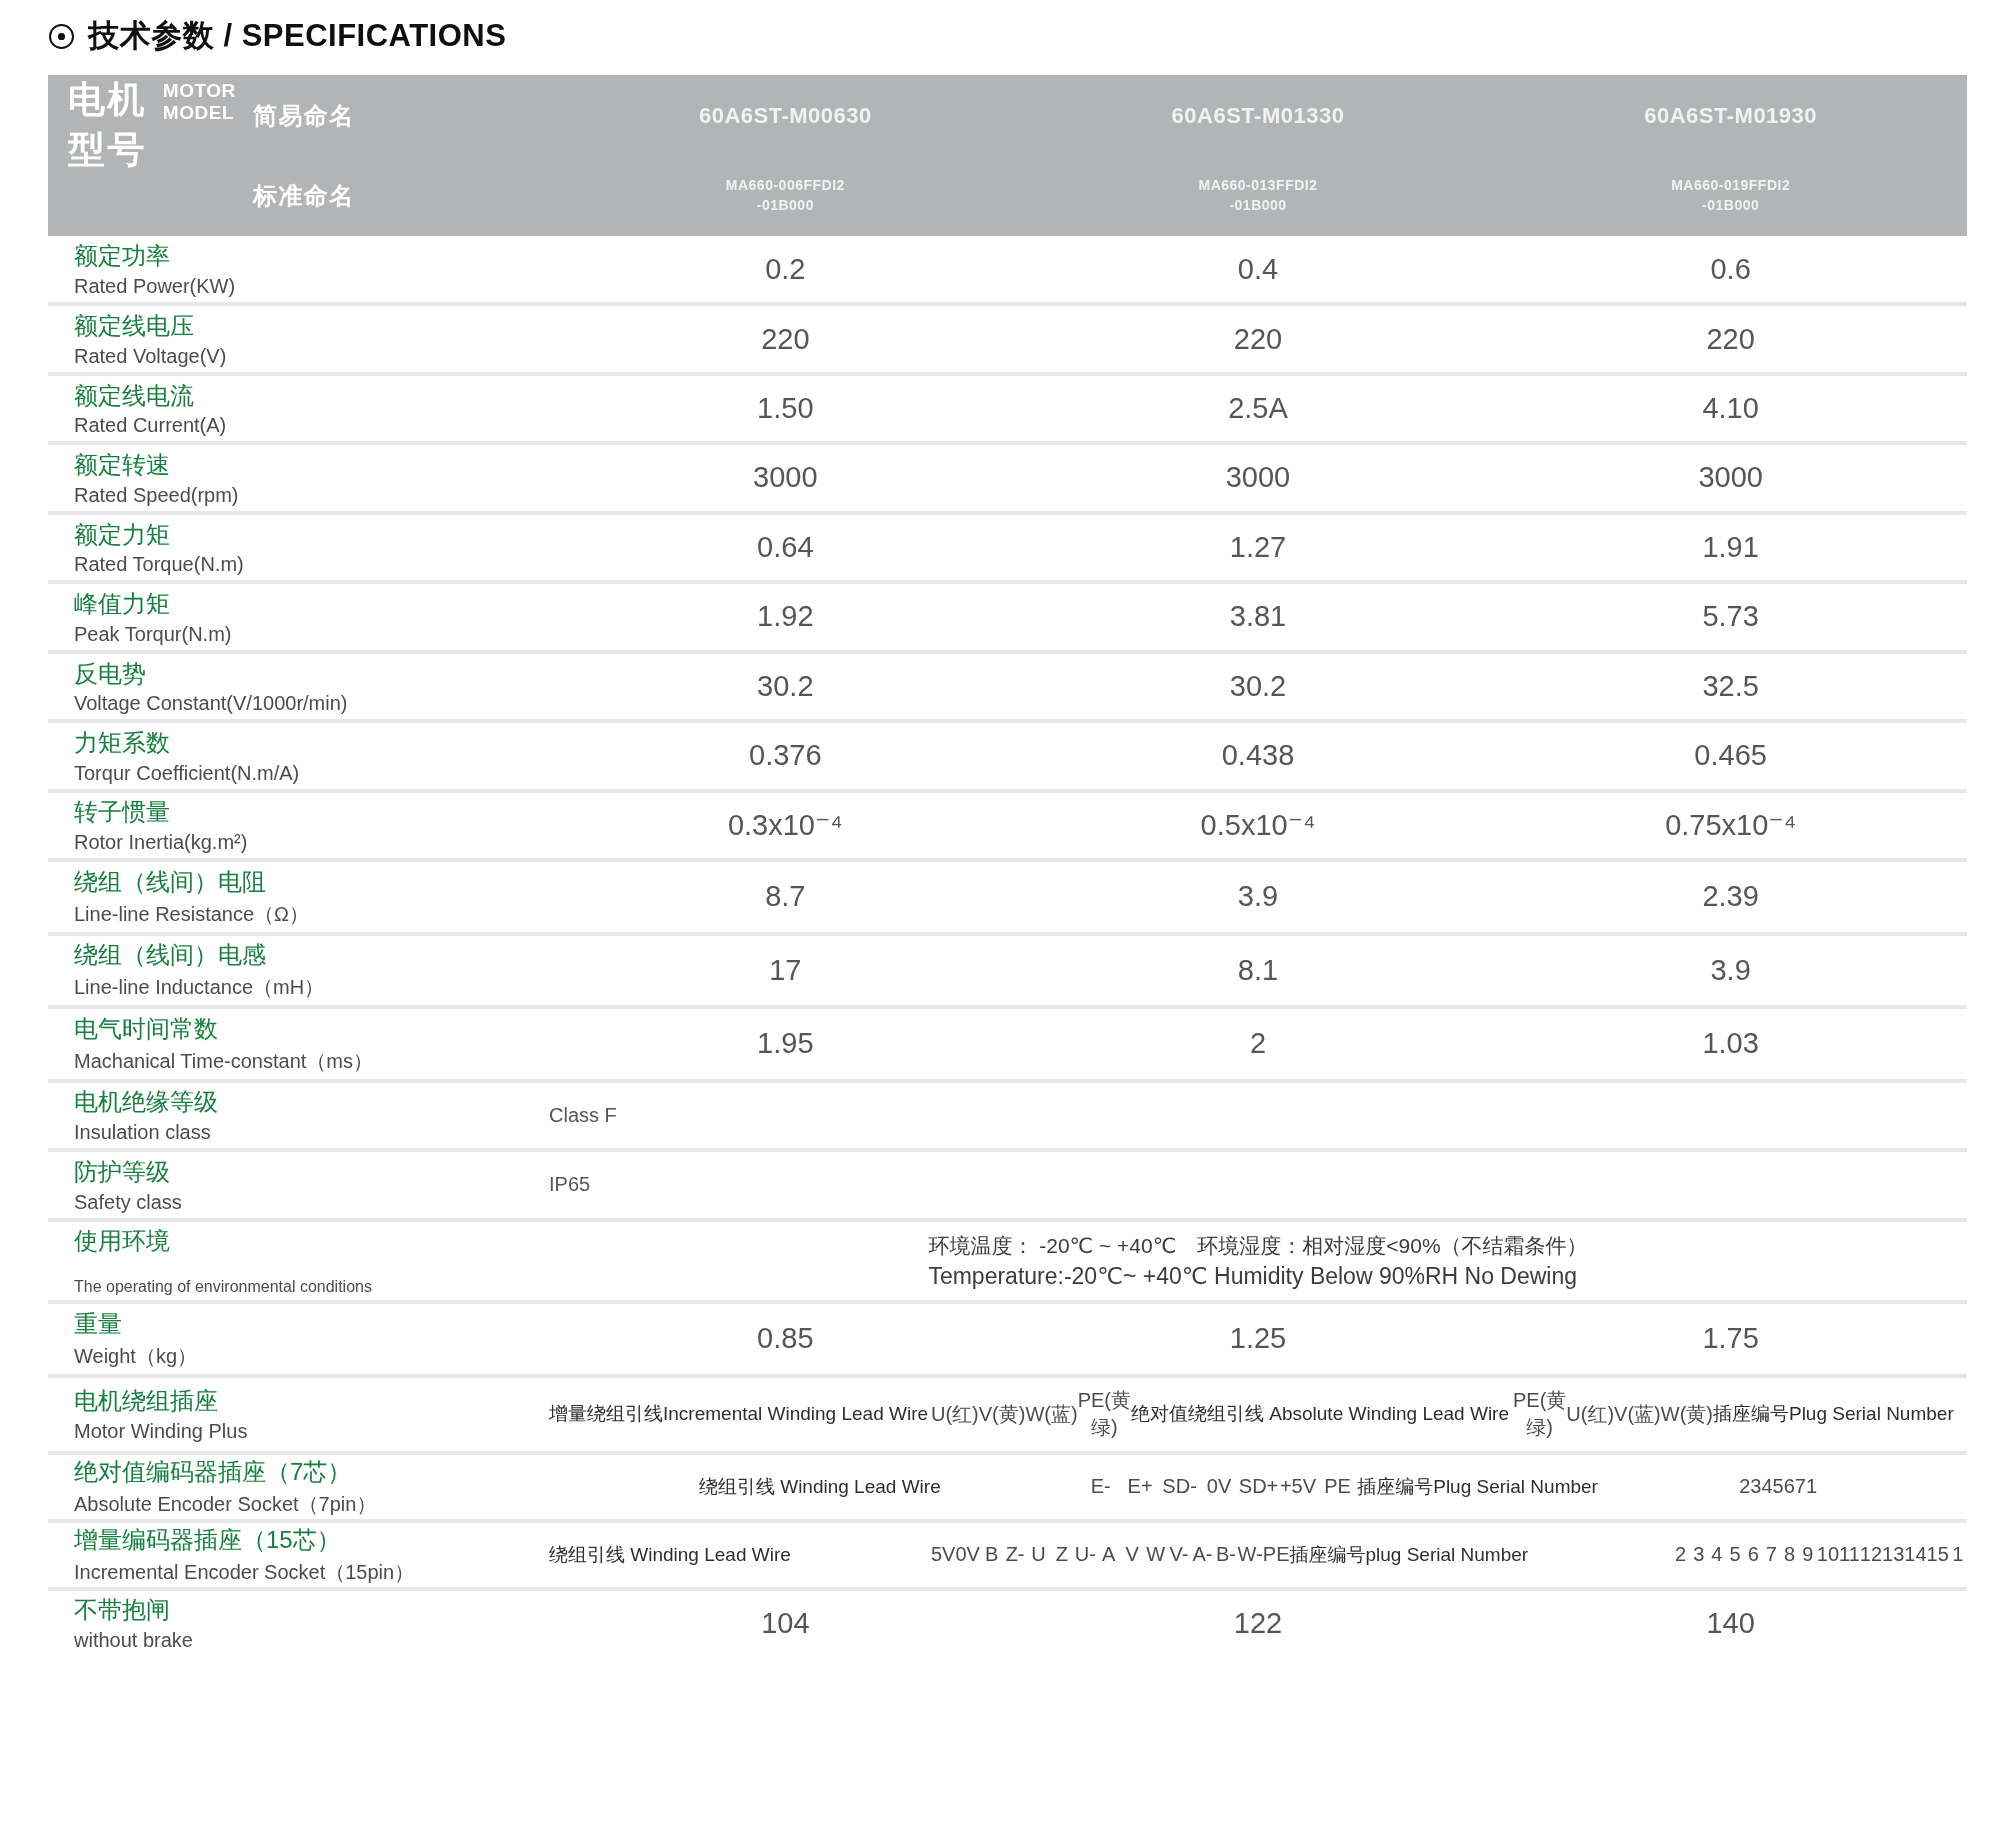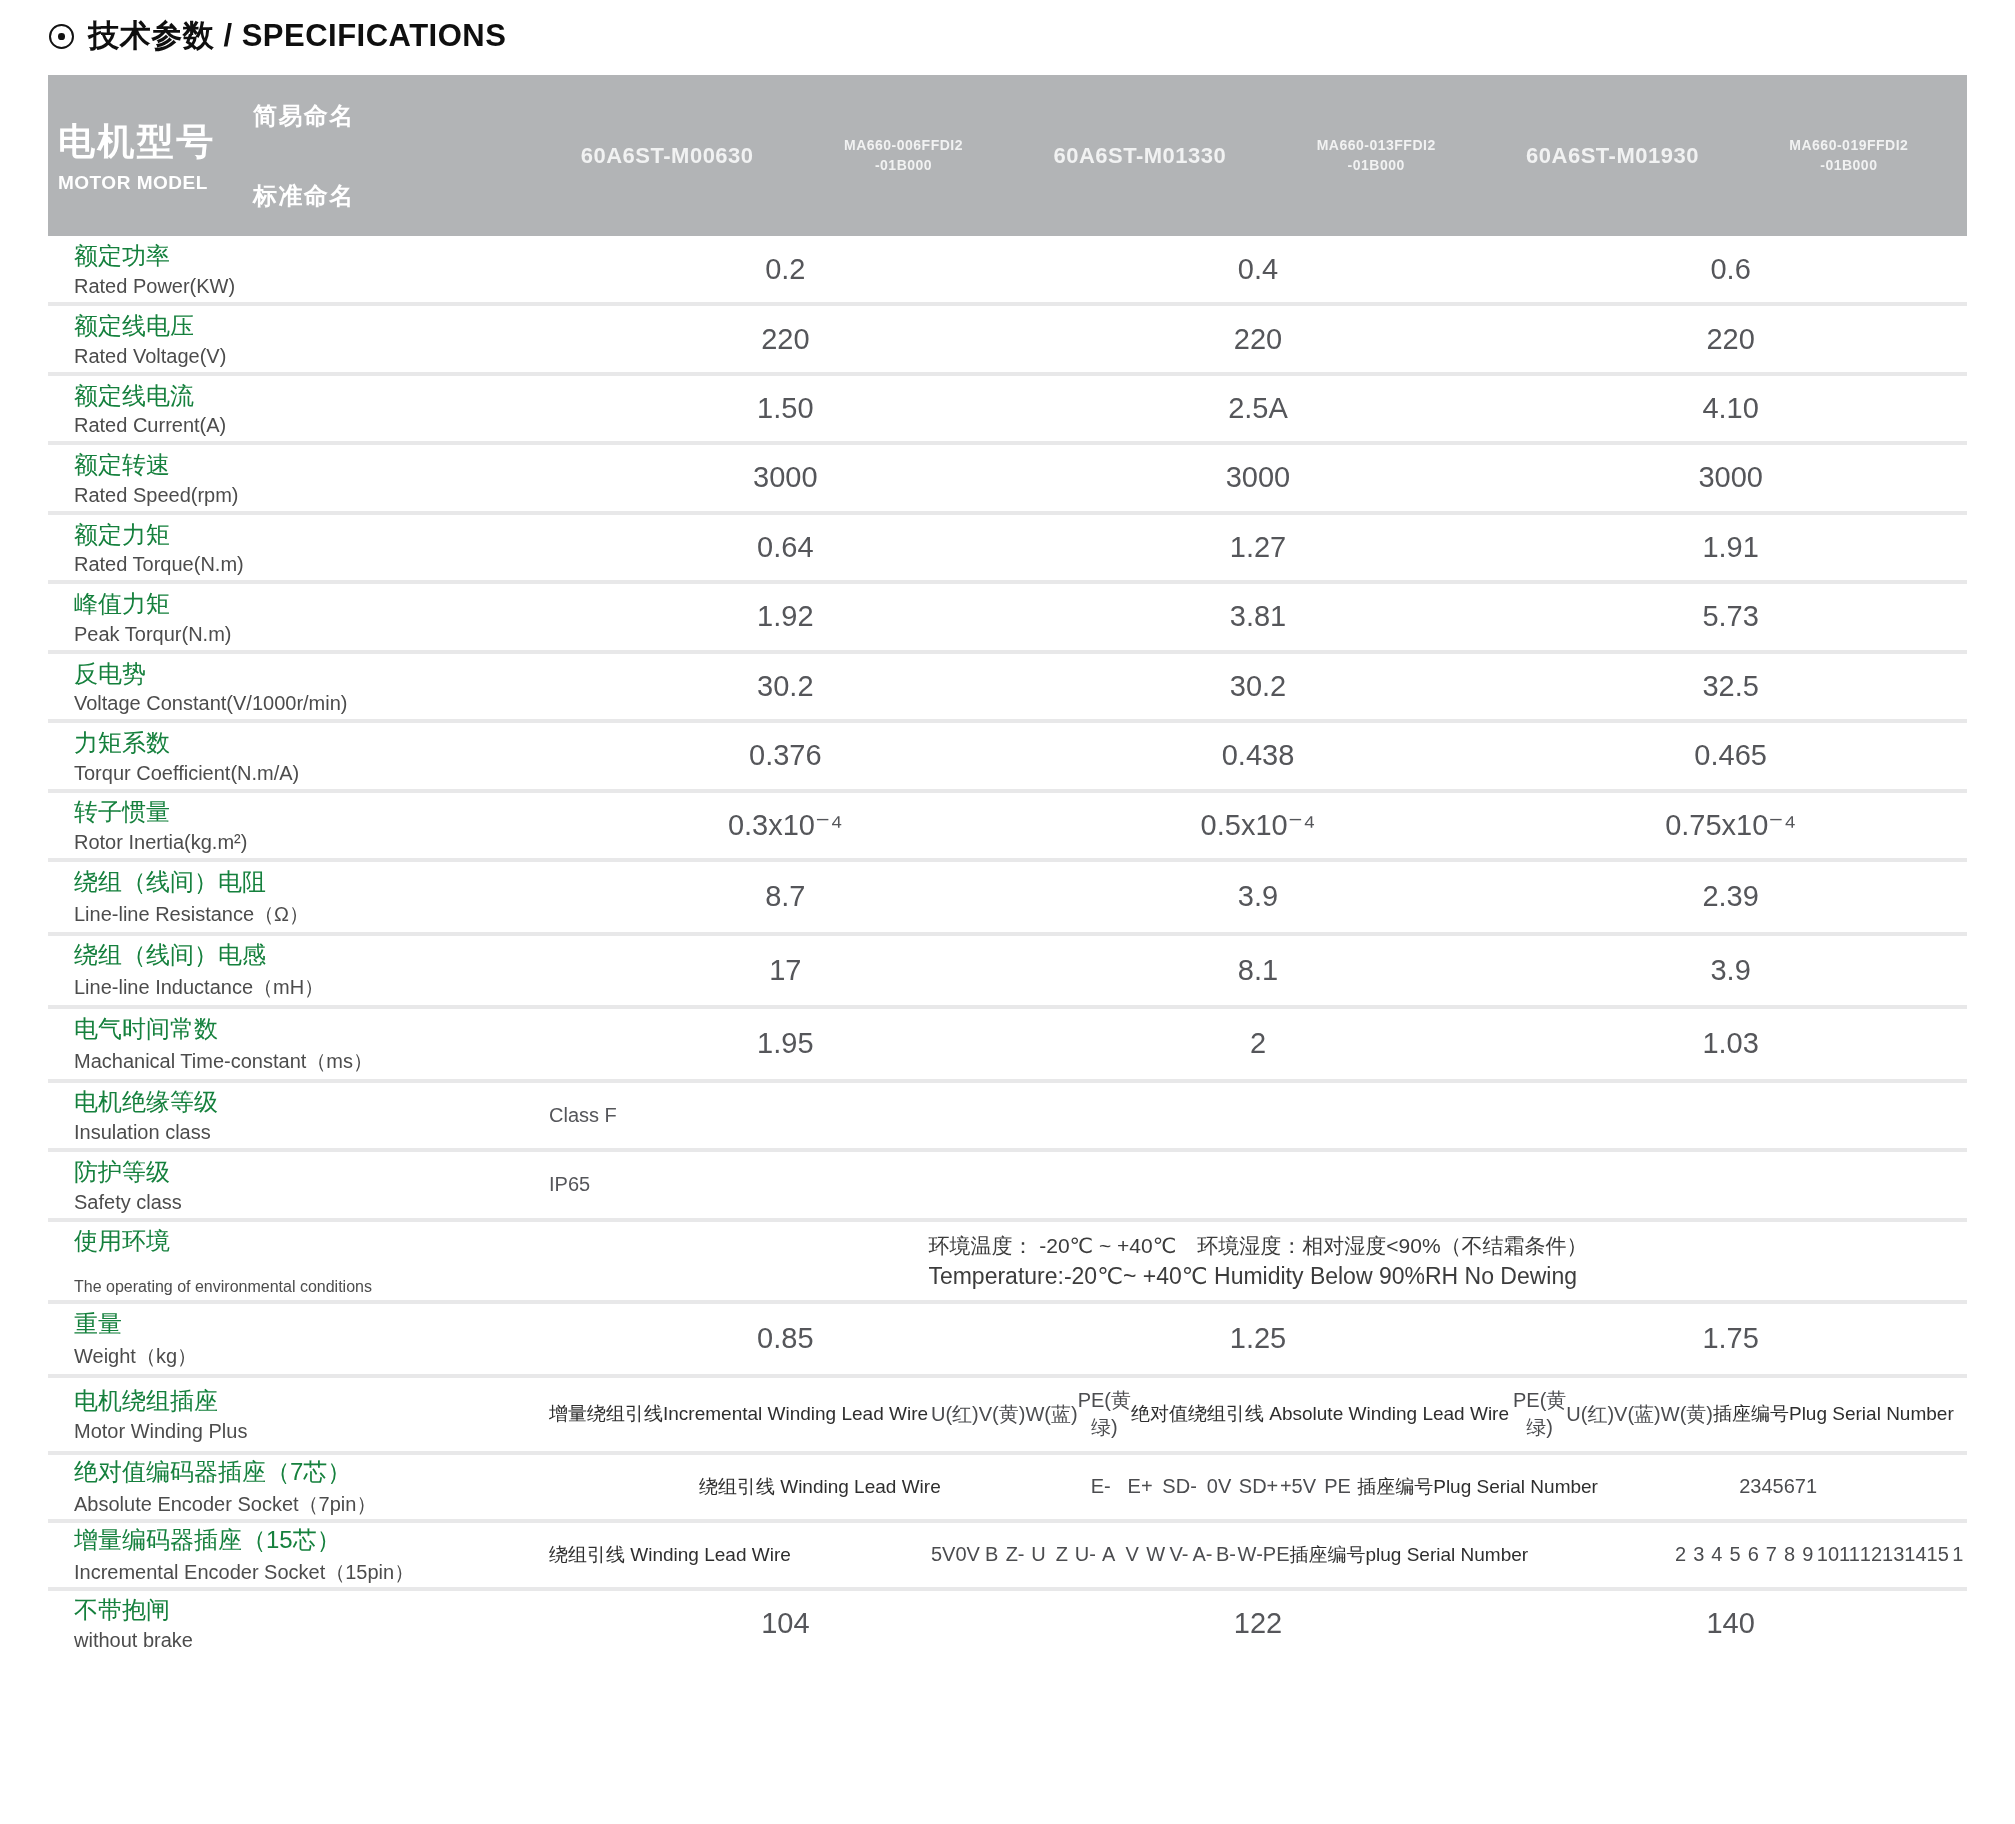--- a/index.html
+++ b/index.html
@@ -27,26 +27,26 @@
 
   
   .spec-table { width: 100%; }
   .thead {
     display: grid;
     grid-template-columns: 205px 296px 1fr 1fr 1fr;
     background: var(--header-bg, #b2b4b6);
     min-height: 161px;
     color: #ffffff;
   }
-  .model-cell { display: flex; flex-direction: column; justify-content: center; padding-left: 10px; }
+  .model-cell { display: flex; flex-direction: row; justify-content: center; padding-left: 20px; }
   .model-cell .cn { font-size: 37px; font-weight: bold; letter-spacing: 2.4px; }
   .model-cell .en { font-size: 19px; font-weight: bold; margin-top: 4.8px; letter-spacing: 0.5px; }
   .name-col { display: flex; flex-direction: column; }
   .name-col > div { flex: 1; display: flex; align-items: center; font-size: 24px; font-weight: bold; letter-spacing: 1.4px; }
-  .model-col { display: flex; flex-direction: row; text-align: left; font-weight: bold; color: rgba(255,255,255,0.82); }
+  .model-col { display: flex; flex-direction: column; text-align: left; font-weight: bold; color: rgba(255,255,255,0.82); }
   .model-col .simple { flex: 1; display: flex; align-items: center; justify-content: center; font-size: 22px; letter-spacing: 0.5px; }
   .model-col .standard { flex: 1; display: flex; flex-direction: column; align-items: center; justify-content: center; font-size: 14px; line-height: 1.4; letter-spacing: 0.5px; }
 
   
   .row {
     display: grid;
     grid-template-columns: 501px 1fr 1fr 1fr;
     align-items: center;
     min-height: 66px;
     border-top: 4.8px solid var(--divider, #e8e8e9);

